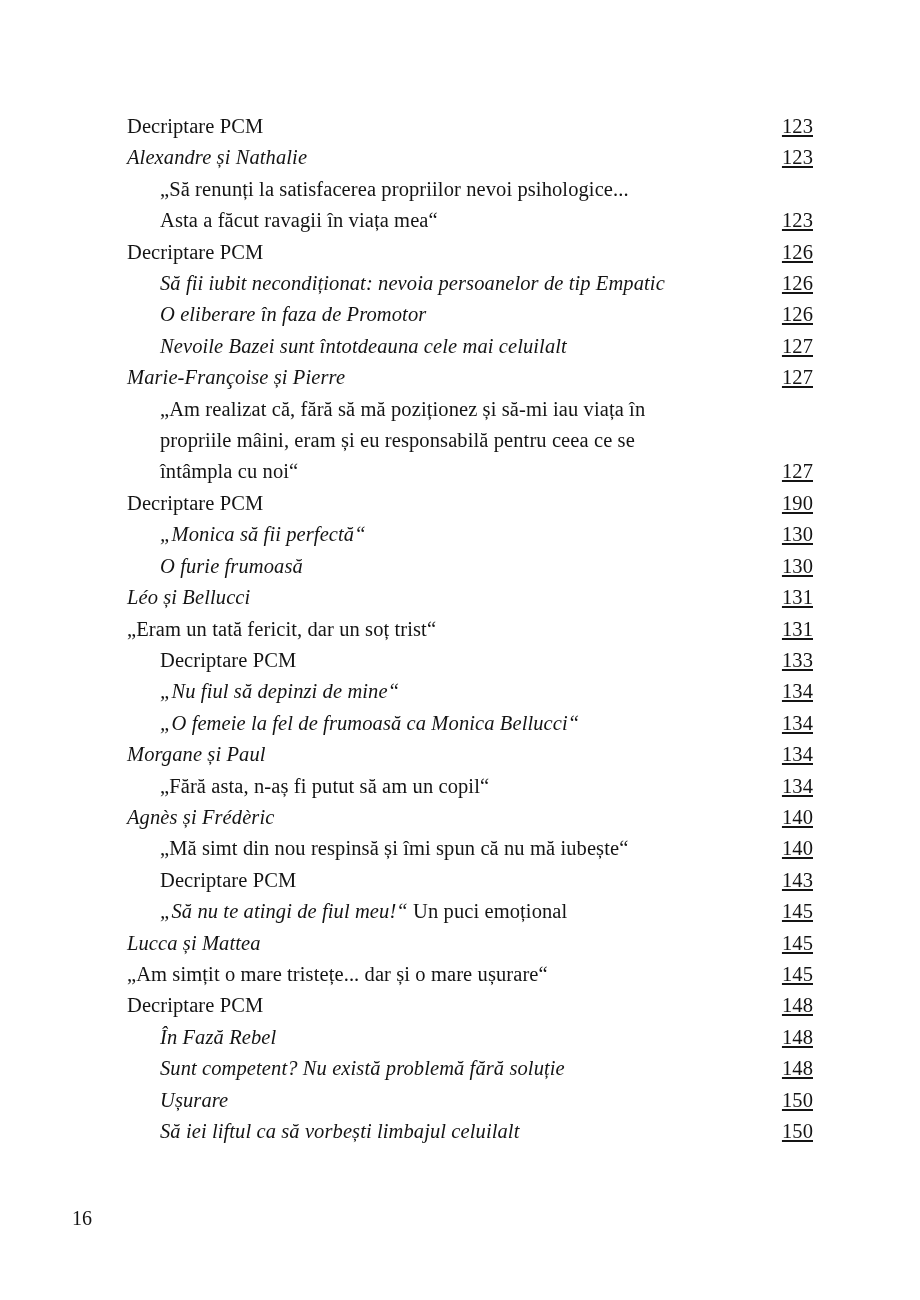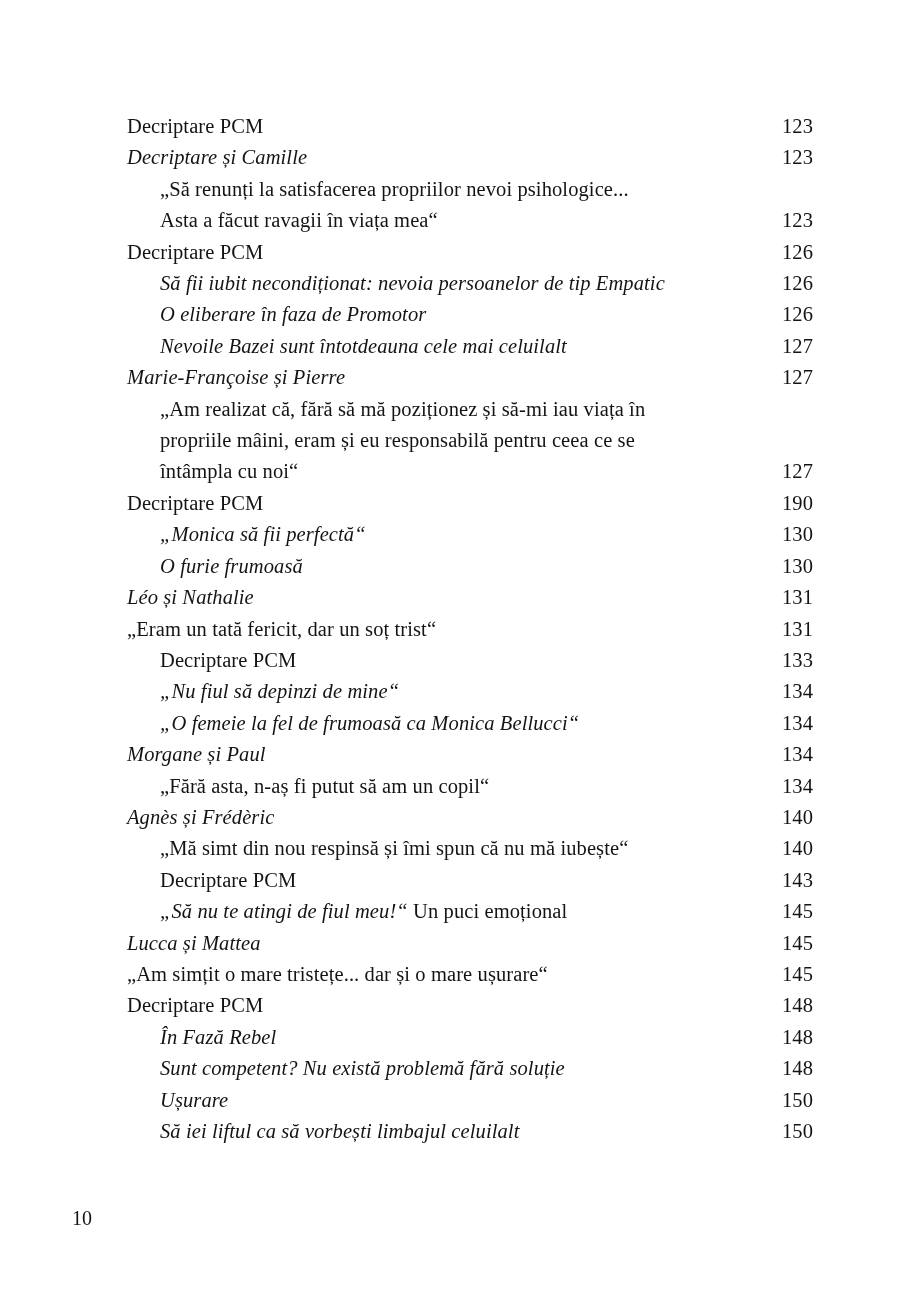--- a/index.html
+++ b/index.html
@@ -29,20 +29,21 @@
   .toc-title {
     flex: 1 1 auto;
     white-space: pre-line;
     padding-right: 14px;
   }
   .toc-row.indent-1 .toc-title { padding-left: 33px; }
   .toc-page {
     flex: 0 0 auto;
     text-align: right;
     font-style: normal;
+    text-decoration: underline;
   }
   .italic { font-style: italic; }
   .footer {
     position: absolute;
     left: 72px;
     top: 1204px;
     font-size: 20px;
     line-height: 28px;
   }
 </style>
@@ -51,21 +52,21 @@
 
 <div class="page-surface">
 
   <div class="toc" id="toc">
   <div class="toc-row indent-0">
     <div class="toc-title"><span>Decriptare PCM</span></div>
     <div class="toc-page">123</div>
   </div>
 
   <div class="toc-row indent-0">
-    <div class="toc-title"><span class="italic">Decriptare și Camille</span></div>
+    <div class="toc-title"><span class="italic">Alexandre și Nathalie</span></div>
     <div class="toc-page">123</div>
   </div>
 
   <div class="toc-row indent-1">
     <div class="toc-title"><span>„Să renunți la satisfacerea propriilor nevoi psihologice...
 Asta a făcut ravagii în viața mea“</span></div>
     <div class="toc-page">123</div>
   </div>
 
   <div class="toc-row indent-0">
@@ -109,21 +110,21 @@
     <div class="toc-title"><span class="italic">„Monica să fii perfectă“</span></div>
     <div class="toc-page">130</div>
   </div>
 
   <div class="toc-row indent-1">
     <div class="toc-title"><span class="italic">O furie frumoasă</span></div>
     <div class="toc-page">130</div>
   </div>
 
   <div class="toc-row indent-0">
-    <div class="toc-title"><span class="italic">Léo și Nathalie</span></div>
+    <div class="toc-title"><span class="italic">Léo și Bellucci</span></div>
     <div class="toc-page">131</div>
   </div>
 
   <div class="toc-row indent-0">
     <div class="toc-title"><span>„Eram un tată fericit, dar un soț trist“</span></div>
     <div class="toc-page">131</div>
   </div>
 
   <div class="toc-row indent-1">
     <div class="toc-title"><span>Decriptare PCM</span></div>
@@ -200,16 +201,16 @@
     <div class="toc-page">150</div>
   </div>
 
   <div class="toc-row indent-1">
     <div class="toc-title"><span class="italic">Să iei liftul ca să vorbești limbajul celuilalt</span></div>
     <div class="toc-page">150</div>
   </div>
 </div>
 
   <div class="footer">
-    <span>10</span>
+    <span>16</span>
   </div>
 
 </div>
 
 </body></html>

